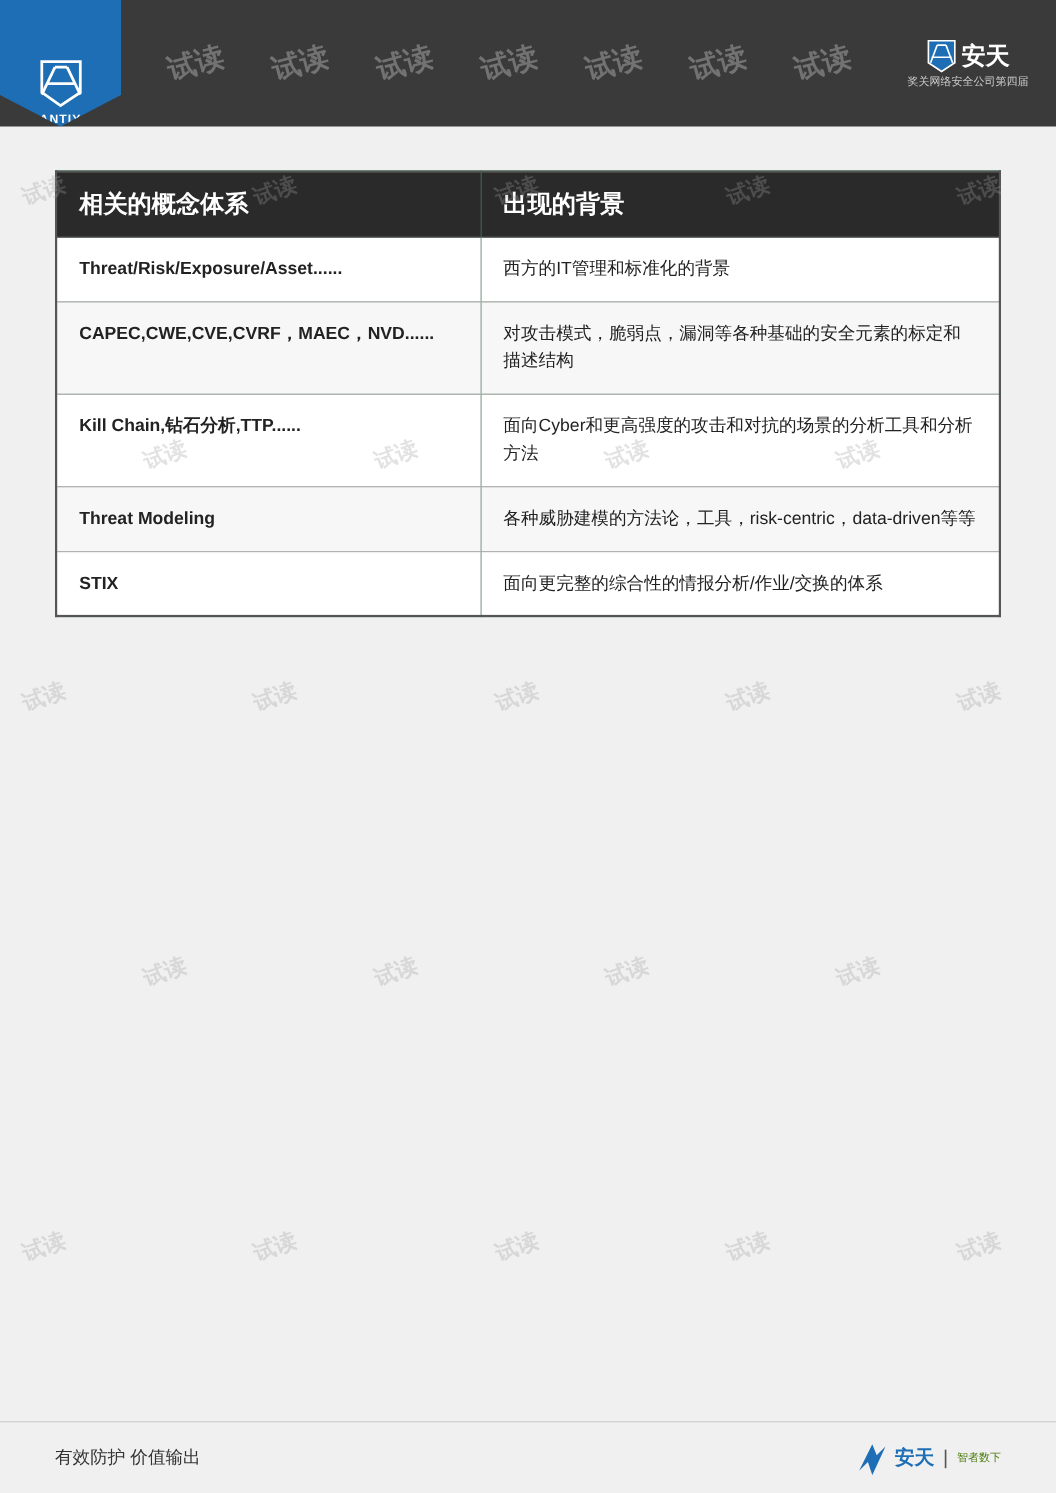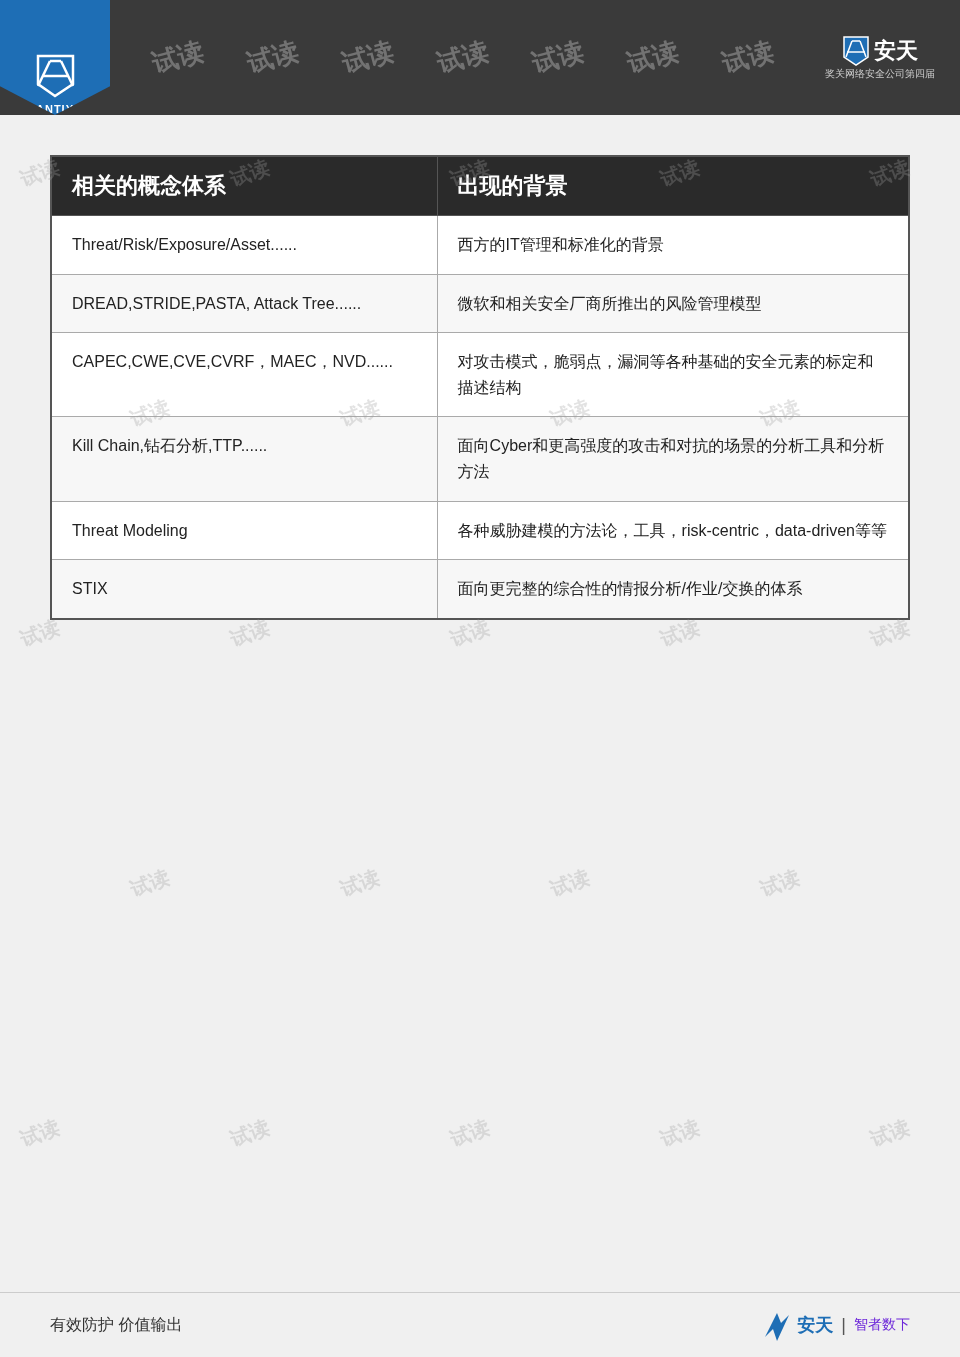--- a/index.html
+++ b/index.html
@@ -125,21 +125,21 @@
       line-height: 1.6;
     }
     .data-table tr:nth-child(even) td {
       background: #f7f7f7;
     }
     .data-table tr:nth-child(odd) td {
       background: white;
     }
     .col-left {
       width: 45%;
-      font-weight: normal;
+      font-weight: bold;
       color: #222;
     }
     .col-right {
       width: 55%;
       color: #222;
     }
 
     
     .footer {
       position: absolute;
@@ -172,22 +172,22 @@
       font-size: 18px;
       font-weight: bold;
       color: #1e6eb5;
     }
     .footer-separator {
       color: #555;
       font-size: 18px;
       margin: 0 2px;
     }
     .footer-slogan {
-      font-size: 14px;
-      color: #6d28d9;
+      font-size: 10px;
+      color: #4d7c0f;
     }
   </style>
 </head>
 <body>
 
 <div class="watermark-layer">
 </div>
 
 <div class="header-bar">
   <div class="header-logo-box">
@@ -234,24 +234,20 @@
     <thead>
       <tr>
         <th class="col-left">相关的概念体系</th>
         <th class="col-right">出现的背景</th>
       </tr>
     </thead>
     <tbody id="table-body">
     <tr>
           <td class="col-left">Threat/Risk/Exposure/Asset......</td>
           <td class="col-right">西方的IT管理和标准化的背景</td>
-        </tr>
-        <tr>
-          <td class="col-left">DREAD,STRIDE,PASTA, Attack Tree......</td>
-          <td class="col-right">微软和相关安全厂商所推出的风险管理模型</td>
         </tr>
         <tr>
           <td class="col-left">CAPEC,CWE,CVE,CVRF，MAEC，NVD......</td>
           <td class="col-right">对攻击模式，脆弱点，漏洞等各种基础的安全元素的标定和描述结构</td>
         </tr>
         <tr>
           <td class="col-left">Kill Chain,钻石分析,TTP......</td>
           <td class="col-right">面向Cyber和更高强度的攻击和对抗的场景的分析工具和分析方法</td>
         </tr>
         <tr>

